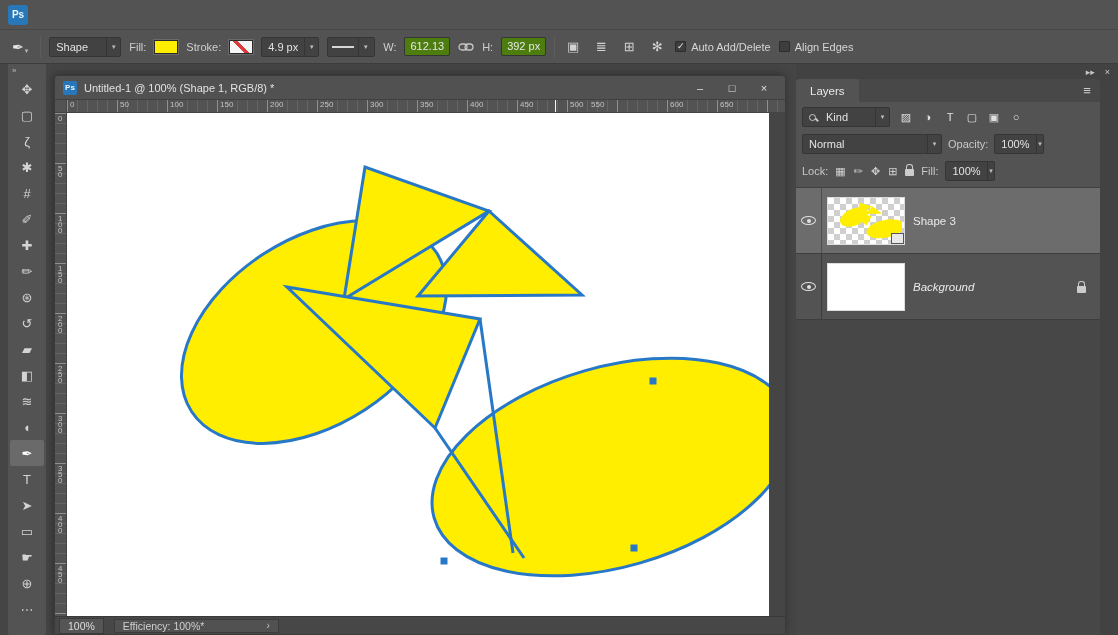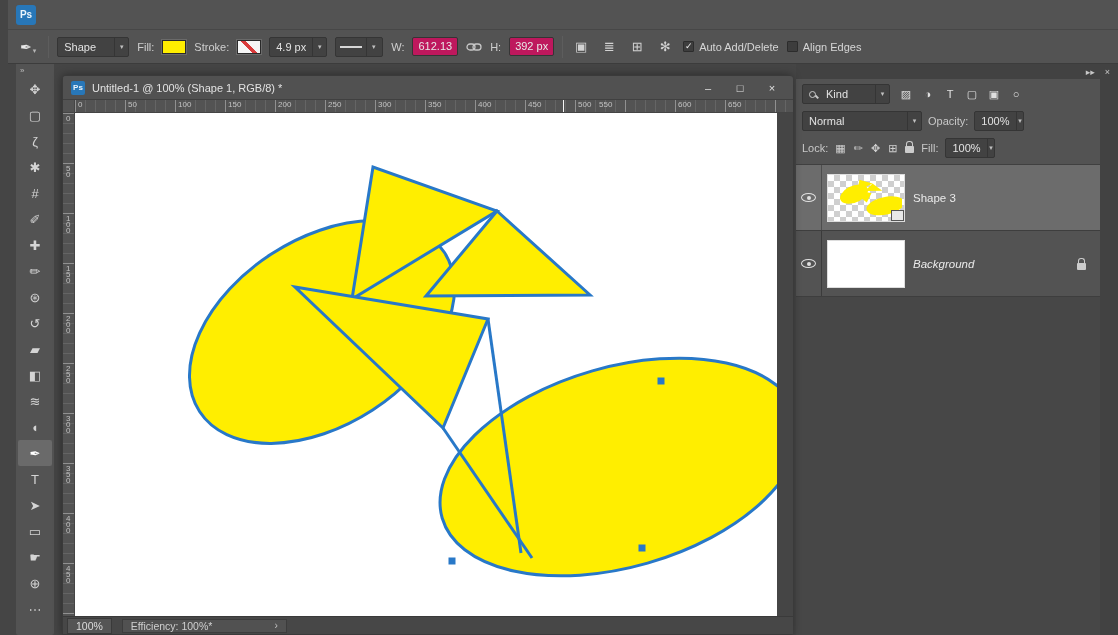--- a/index.html
+++ b/index.html
@@ -1,18 +1,18 @@
 <!DOCTYPE html>
 <html><head>
 <meta charset="utf-8">
 <style>
   html,body{margin:0;padding:0;background:#333;}
   *{box-sizing:border-box;}
   .app{position:relative;width:1118px;height:635px;overflow:hidden;
-       font-family:"Liberation Sans",sans-serif;color:#dcdcdc;background:#454545;padding-left:8px;
+       font-family:"Liberation Sans",sans-serif;color:#dcdcdc;background:#454545;
        -webkit-font-smoothing:antialiased;}
   
   .menubar{height:30px;background:#535353;display:flex;align-items:center;border-bottom:1px solid #474747;}
   .ps-logo{width:20px;height:20px;margin:0 12px 0 8px;border-radius:3px;background:#2877b8;
            color:#eaf4fb;font-size:10px;font-weight:bold;display:flex;align-items:center;justify-content:center;}
   .menu-items{display:flex;align-items:center;}
   .menu-item{padding:0 11px;font-size:12px;color:#e4e4e4;cursor:default;}
   
   .optionsbar{height:34px;background:#535353;display:flex;align-items:center;padding:0 8px;gap:8px;border-bottom:1px solid #3c3c3c;}
   .sep{width:1px;height:22px;background:#464646;border-right:1px solid #5d5d5d;}
@@ -23,21 +23,21 @@
   .dd-caret{width:14px;align-self:stretch;border-left:1px solid #353535;display:flex;align-items:center;justify-content:center;font-size:7px;color:#c0c0c0;}
   .shape-mode{width:72px;}
   .opt-label{font-size:11px;color:#cfcfcf;}
   .swatch{width:24px;height:14px;border:1px solid #2a2a2a;outline:1px solid #6a6a6a;}
   .fill-swatch{background:#ffee00;}
   .stroke-swatch{background:
      linear-gradient(45deg,transparent 42%,#d93a3a 42%,#d93a3a 58%,transparent 58%),#f5f5f5;}
   .stroke-width{width:58px;}
   .stroke-style{width:48px;}
   .line-sample{display:block;width:22px;height:2px;background:#d6d6d6;margin:0 4px;}
-  .field{background:#be185d;border:1px solid #353535;border-radius:2px;height:19px;line-height:17px;
+  .field{background:#4d7c0f;border:1px solid #353535;border-radius:2px;height:19px;line-height:17px;
          padding:0 5px;font-size:11px;min-width:44px;color:#e8e8e8;}
   .opt-icon{width:20px;height:20px;display:flex;align-items:center;justify-content:center;font-size:13px;color:#d2d2d2;}
   .checkbox{width:11px;height:11px;background:#3d3d3d;border:1px solid #2c2c2c;border-radius:1px;
             display:flex;align-items:center;justify-content:center;font-size:9px;line-height:9px;color:#eee;}
   .checkbox.unchecked{color:transparent;}
   .cb-label{font-size:11px;color:#d6d6d6;margin-left:-3px;}
   .link-icon{display:flex;align-items:center;color:#c8c8c8;}
   
   .workspace{display:flex;height:571px;background:#454545;}
   
@@ -85,21 +85,21 @@
   .tab-rest{flex:1;}
   .panel-menu{width:26px;display:flex;align-items:center;justify-content:center;color:#cccccc;font-size:13px;}
   .panel-body{flex:1;background:#535353;display:flex;flex-direction:column;}
   .filter-row{display:flex;align-items:center;gap:4px;padding:5px 6px 4px 6px;}
   .kind-dd{width:88px;}
   .mag{width:7px;height:7px;border:1.5px solid #c9c9c9;border-radius:50%;position:relative;display:inline-block;margin:0 4px 0 6px;}
   .mag::after{content:"";position:absolute;width:4px;height:1.5px;background:#c9c9c9;transform:rotate(45deg);right:-3.5px;bottom:-1px;}
   .filter-icons{display:flex;gap:2px;margin-left:2px;}
   .ficon{width:20px;height:20px;display:flex;align-items:center;justify-content:center;font-size:11px;color:#e0e0e0;}
   .blend-row{display:flex;align-items:center;gap:6px;padding:3px 6px 4px 6px;}
-  .blend-dd{width:120px;}
+  .blend-dd{width:140px;}
   .plabel{font-size:11px;color:#c8c8c8;}
   .small-dd{width:50px;}
   .lock-row{display:flex;align-items:center;gap:7px;padding:3px 6px 6px 6px;}
   .lock-icons{display:flex;gap:8px;align-items:center;}
   .licon{font-size:11px;color:#d0d0d0;}
   .layers-list{flex:1;background:#474747;border-top:1px solid #404040;}
   .layer-row{height:66px;display:flex;align-items:center;background:#535353;border-bottom:1px solid #3e3e3e;}
   .layer-row.selected{background:#6c6c6c;}
   .eye-col{width:26px;height:100%;display:flex;align-items:center;justify-content:center;border-right:1px solid rgba(0,0,0,.28);}
   .eye{width:15px;height:9px;border:1.5px solid #e0e0e0;border-radius:60% 60%;position:relative;}
@@ -274,20 +274,25 @@
         </div>
       </div>
     </div>
 
     <div class="right-dock">
       <div class="dock-header">
         <span>▸▸</span>
         <span>×</span>
       </div>
       <div class="panel-group">
+        <div class="tab-bar">
+          <div class="tab">Layers</div>
+          <div class="tab-rest"></div>
+          <div class="panel-menu">≡</div>
+        </div>
         <div class="panel-body">
           <div class="filter-row">
             <div class="dropdown kind-dd">
               <span class="mag"></span>
               <span class="dd-text">Kind</span>
               <span class="dd-caret">
                   <span>▾</span>
                 </span>
             </div>
             <div class="filter-icons">

